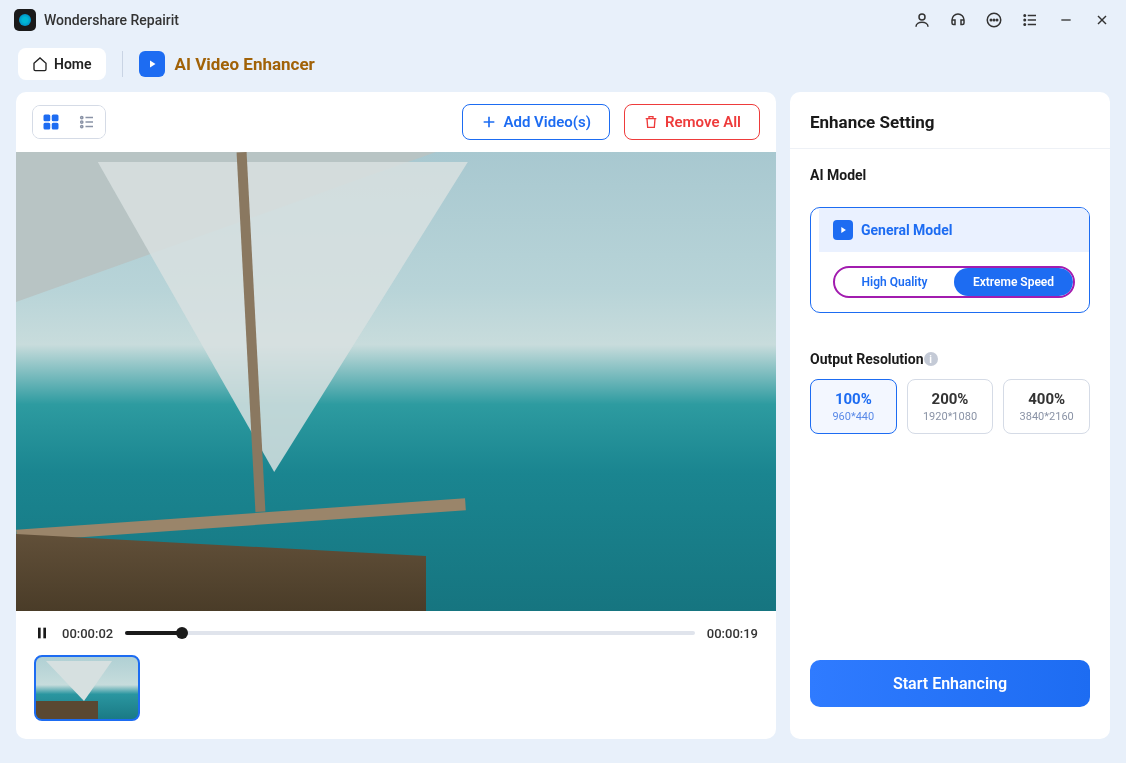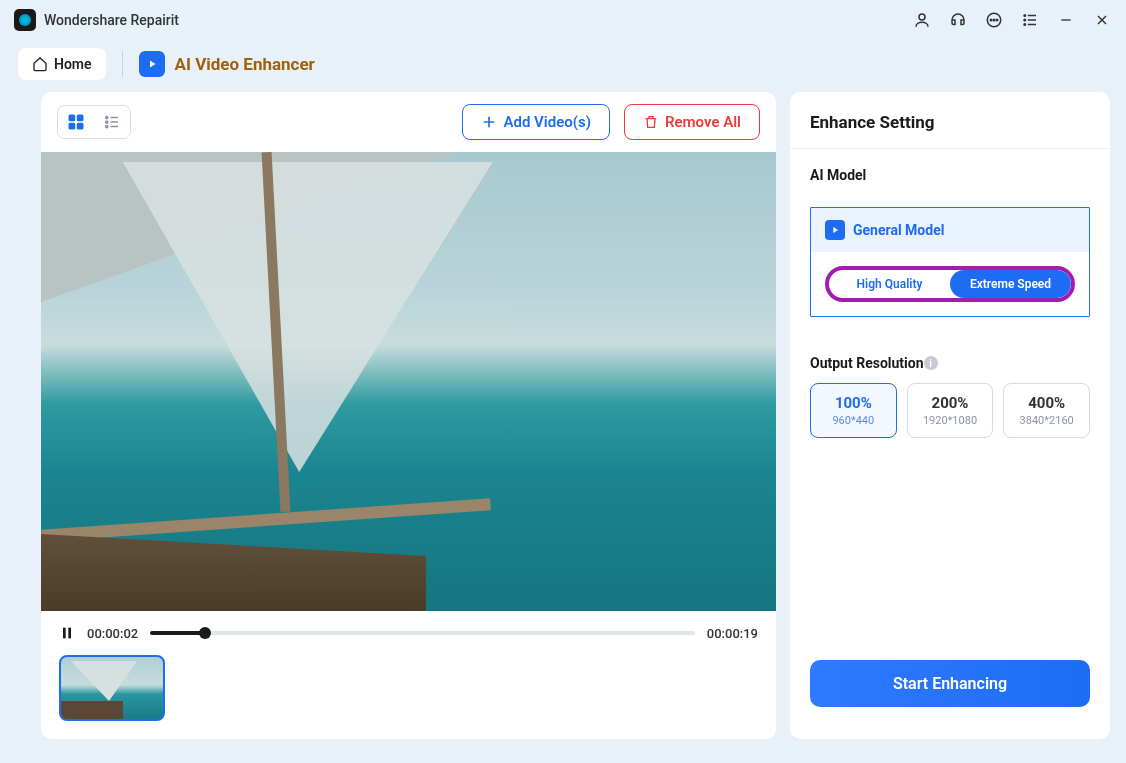--- a/index.html
+++ b/index.html
@@ -17,21 +17,21 @@
 
 .header-nav { display: flex; align-items: center; gap: 16px; padding: 8px 18px 12px; }
 .home-btn { background: #fff; border: none; border-radius: 8px; padding: 8px 14px; display: flex; align-items: center; gap: 6px; font-size: 14px; font-weight: 600; color: #222; cursor: pointer; }
 .divider-v { width: 1px; height: 26px; background: #c9d4e4; }
 .page-title-wrap { display: flex; align-items: center; gap: 10px; }
 .play-badge { width: 26px; height: 26px; background: #1d6cf2; border-radius: 6px; display: flex; align-items: center; justify-content: center; }
 .page-title { font-size: 17px; font-weight: 700; color: #a16207; }
 
 
 .main { display: flex; gap: 14px; padding: 0 16px 16px; height: calc(763px - 40px - 60px); }
-.left-panel { flex: 1; background: #fff; border-radius: 10px; display: flex; flex-direction: column; overflow: hidden; margin-left: 25px; }
+.left-panel { flex: 1; background: #fff; border-radius: 10px; display: flex; flex-direction: column; overflow: hidden; }
 .right-panel { width: 320px; background: #fff; border-radius: 10px; display: flex; flex-direction: column; }
 
 
 .toolbar { display: flex; align-items: center; justify-content: space-between; padding: 12px 16px; }
 .view-toggle { display: flex; border: 1px solid #d5dbe6; border-radius: 8px; overflow: hidden; }
 .view-btn { width: 36px; height: 32px; display: flex; align-items: center; justify-content: center; background: #fff; border: none; cursor: pointer; }
 .view-btn.active svg { stroke: #1d6cf2; fill: #1d6cf2; }
 .view-btn:not(.active) svg { stroke: #8a93a6; }
 .toolbar-actions { display: flex; gap: 14px; }
 .btn-outline { background: #fff; border: 1.5px solid; border-radius: 8px; padding: 8px 18px; font-size: 15px; font-weight: 600; display: flex; align-items: center; gap: 6px; cursor: pointer; }
@@ -59,25 +59,25 @@
 .thumbs { padding: 0 18px 18px; display: flex; gap: 10px; }
 .thumb { width: 106px; height: 66px; border: 2px solid #1d6cf2; border-radius: 8px; overflow: hidden; cursor: pointer; background: linear-gradient(to bottom, #b0d0d4 0%, #c6dcdc 45%, #2a96a0 60%, #1a7a85 100%); position: relative; }
 .thumb .t-sail { position:absolute; top:4px; left:10px; width:0;height:0; border-left:38px solid transparent; border-right:28px solid transparent; border-top:40px solid #d6e0e0; }
 .thumb .t-boat { position:absolute; bottom:0; left:0; right:40px; height:18px; background:#5a4832; }
 
 
 .panel-header { padding: 20px 20px 16px; border-bottom: 1px solid #eef1f6; }
 .panel-title { font-size: 17px; font-weight: 700; color: #1a1a1a; }
 .panel-body { padding: 18px 20px; flex: 1; }
 .section-label { font-size: 14px; font-weight: 700; color: #1a1a1a; margin-bottom: 24px; }
-.model-card { border: 1.5px solid #1d6cf2; border-radius: 1px; overflow: hidden; }
+.model-card { border: 1.5px solid #1d6cf2; border-radius: 10px; overflow: hidden; padding-left: 8px; }
 .model-head { background: #eaf1ff; padding: 12px 14px; display: flex; align-items: center; gap: 8px; }
 .model-icon { width: 20px; height: 20px; background: #1d6cf2; border-radius: 4px; display:flex; align-items:center; justify-content:center; }
 .model-name { color: #1d6cf2; font-weight: 700; font-size: 14px; }
-.mode-pill { display: flex; background: #fff; border: 4px solid #a21caf; border-radius: 999px; margin: 14px; overflow: hidden; }
+.mode-pill { display: flex; background: #fff; border: 2px solid #a21caf; border-radius: 999px; margin: 14px; overflow: hidden; }
 .mode-opt { flex: 1; text-align: center; padding: 7px 0; font-size: 12px; font-weight: 600; cursor: pointer; border: none; background: transparent; }
 .mode-opt.hq { color: #1d6cf2; }
 .mode-opt.active { background: #1d6cf2; color: #fff; border-radius: 999px; }
 
 .res-section { margin-top: 38px; }
 .res-label-row { display: flex; align-items: center; margin-bottom: 12px; }
 .info-icon { width: 14px; height: 14px; border-radius: 50%; background: #c4cad6; color: #fff; font-size: 10px; display: flex; align-items: center; justify-content: center; font-weight: 700; }
 .res-grid { display: flex; gap: 10px; }
 .res-opt { flex: 1; border: 1px solid #d5dbe6; border-radius: 8px; padding: 10px 4px; text-align: center; cursor: pointer; }
 .res-opt.active { border-color: #1d6cf2; background: #f3f7ff; }

